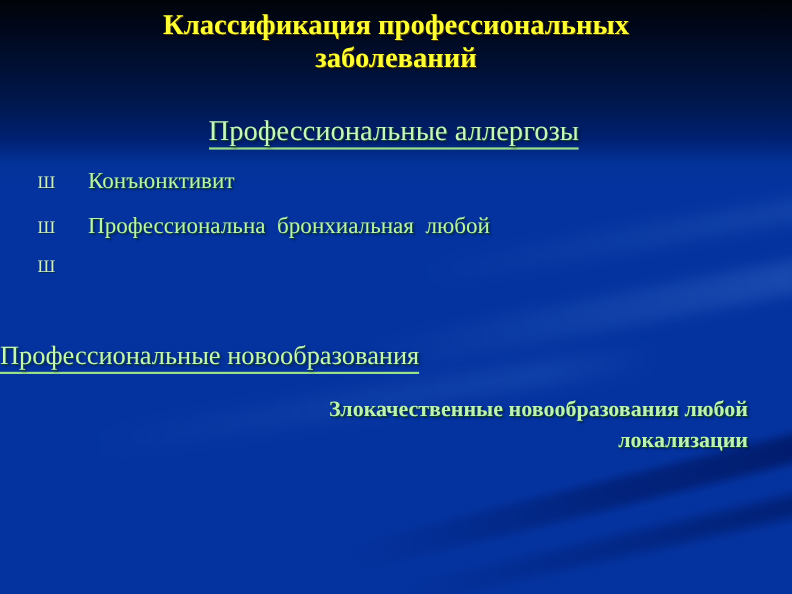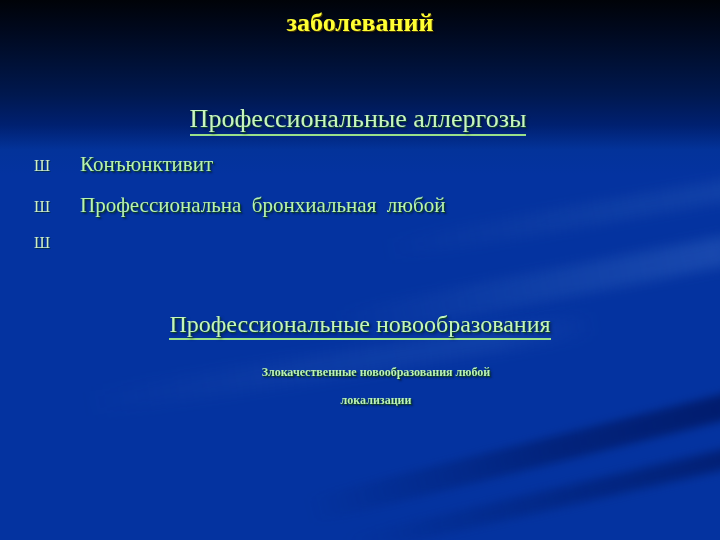--- a/index.html
+++ b/index.html
@@ -135,56 +135,56 @@
     font-weight: normal;
     color: #b9f2b2;
     white-space: pre;
     text-shadow: 1px 1px 0 #0c4526, 2px 2px 2px rgba(0,0,0,0.45);
   }
 
   .section2-head {
     left: 0;
     top: 310px;
     width: 720px;
-    text-align: center;
     font-size: 24px;
     line-height: 28px;
     color: #c5f4bd;
     text-shadow: 1px 1px 0 #0d4a2a, 2px 2px 3px rgba(0,0,0,0.5);
   }
   .section2-head .u {
     border-bottom: 2px solid #9ae08a;
     padding-bottom: 1px;
   }
 
   .section2-body {
-    left: 56px;
+    left: 40px;
     top: 358px;
     width: 640px;
-    text-align: center;
-    font-size: 12px;
+    text-align: right;
+    font-size: 20px;
     line-height: 28px;
     font-weight: bold;
     color: #bdf3b5;
     white-space: pre-line;
     text-shadow: 1px 1px 0 #0c4526, 2px 2px 2px rgba(0,0,0,0.45);
   }
 </style>
 </head>
 <body>
 
 <div class="slide">
 
   <div class="swoosh swoosh-d"></div>
   <div class="swoosh swoosh-c"></div>
   <div class="swoosh swoosh-e"></div>
   <div class="swoosh swoosh-a"></div>
   <div class="swoosh swoosh-b"></div>
 
   <div class="layer title">
+    <div>Классификация профессиональных</div>
     <div>заболеваний</div>
   </div>
 
   <div class="layer subtitle">
     <span class="u">Профессиональные аллергозы</span>
   </div>
 
   <div class="layer bullets">
 
     <div class="bullet-row">

